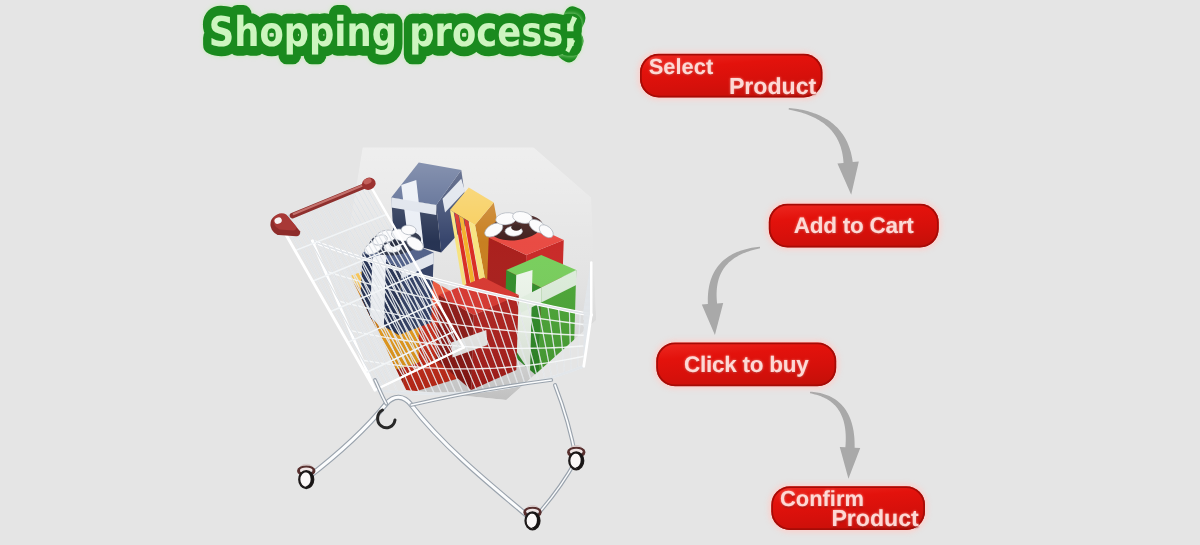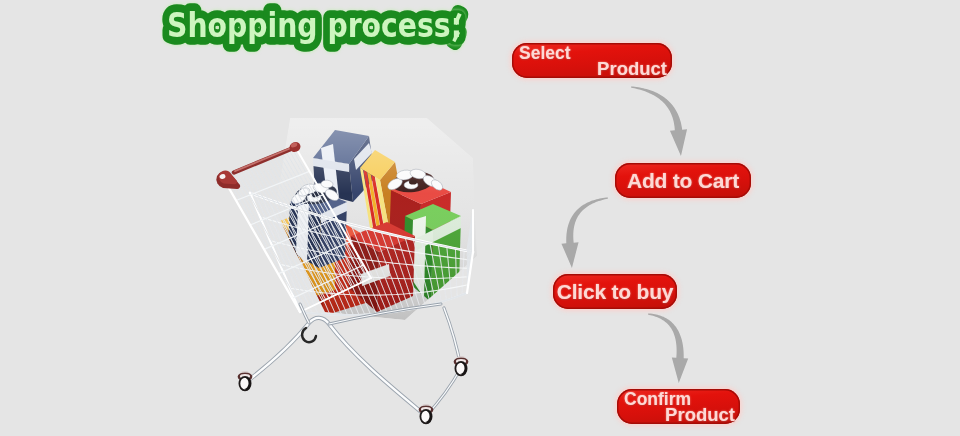--- a/index.html
+++ b/index.html
@@ -13,21 +13,21 @@
   
   .flow-svg{position:absolute;left:0;top:0;}
 
   
   #btn-layer{position:absolute;left:0;top:0;width:960px;height:436px;}
   .btn{position:absolute;box-sizing:border-box;border-radius:15px;
        background:linear-gradient(175deg,#ee2a22 0%,#e3120c 30%,#d6100b 62%,#c81009 88%,#bb0f08 100%);
        box-shadow:inset 0 0 0 1.4px #a50c07, 0 0 4px 2px rgba(255,205,200,0.8);
        color:#fdd9d5;font-weight:bold;}
   .bl-single{position:absolute;left:0;right:0;top:50%;transform:translateY(-53%);
-       text-align:center;font-size:21px;letter-spacing:-0.2px;line-height:1;
+       text-align:center;font-size:18px;letter-spacing:-0.2px;line-height:1;
        text-shadow:0 0 2px rgba(255,160,150,0.9), 0 1px 1px rgba(110,0,0,0.45);}
   .btn-two .bl1{position:absolute;left:7px;top:1px;font-size:17.5px;line-height:1.05;
        text-shadow:0 0 2px rgba(255,160,150,0.9), 0 1px 1px rgba(110,0,0,0.45);}
   .btn-two .bl2{position:absolute;right:5px;bottom:0px;font-size:18.5px;line-height:1.05;
        text-shadow:0 0 2px rgba(255,160,150,0.9), 0 1px 1px rgba(110,0,0,0.45);padding-left:20px;}
 
   
   .cart-wrap{position:absolute;left:205px;top:118px;width:290px;height:318px;}
 </style>
 </head>
@@ -70,28 +70,28 @@
       </filter>
     </defs>
     <g id="arrow-group">
         <path d="M630.92,87.59L632.71,87.97L634.46,88.35L636.17,88.75L637.85,89.17L639.49,89.61L641.09,90.08L642.65,90.57L644.18,91.08L645.66,91.62L647.11,92.18L648.51,92.77L649.88,93.38L651.21,94.01L652.51,94.67L653.76,95.35L654.97,96.05L656.15,96.77L657.29,97.52L658.39,98.29L659.45,99.08L660.47,99.90L661.46,100.73L662.41,101.59L663.32,102.47L664.19,103.37L665.03,104.29L665.83,105.24L666.60,106.20L667.33,107.19L668.02,108.20L668.68,109.23L669.31,110.28L669.90,111.36L670.46,112.45L670.98,113.57L671.47,114.72L671.93,115.88L672.36,117.07L672.75,118.29L673.11,119.53L673.44,120.79L673.73,122.08L673.99,123.39L674.22,124.73L674.42,126.10L674.59,127.49L674.72,128.90L674.82,130.35L669.94,130.81L680.95,155.88L687.06,129.19L682.18,129.65L681.96,128.04L681.69,126.45L681.39,124.90L681.05,123.37L680.67,121.87L680.25,120.39L679.80,118.95L679.31,117.53L678.78,116.14L678.21,114.79L677.61,113.46L676.96,112.16L676.28,110.89L675.57,109.65L674.81,108.45L674.02,107.27L673.20,106.13L672.34,105.02L671.44,103.94L670.51,102.89L669.54,101.88L668.54,100.90L667.50,99.95L666.43,99.03L665.33,98.14L664.19,97.29L663.02,96.47L661.82,95.68L660.59,94.92L659.32,94.20L658.02,93.50L656.69,92.84L655.33,92.21L653.94,91.61L652.51,91.04L651.05,90.50L649.56,89.99L648.04,89.51L646.49,89.06L644.91,88.64L643.29,88.25L641.64,87.89L639.97,87.56L638.25,87.26L636.51,86.99L634.73,86.76L632.92,86.56L631.08,86.41Z" fill="#a9a9a9" filter="url(#arrowsoft)"></path>
         <path d="M607.91,197.41L606.19,197.56L604.51,197.76L602.86,198.00L601.25,198.28L599.67,198.59L598.13,198.93L596.62,199.30L595.14,199.71L593.70,200.15L592.30,200.62L590.92,201.12L589.58,201.66L588.28,202.23L587.01,202.83L585.77,203.47L584.57,204.14L583.40,204.84L582.27,205.58L581.17,206.36L580.11,207.17L579.08,208.01L578.10,208.89L577.14,209.80L576.23,210.75L575.35,211.74L574.51,212.76L573.71,213.81L572.95,214.90L572.23,216.02L571.55,217.18L570.91,218.37L570.31,219.59L569.75,220.85L569.23,222.13L568.75,223.45L568.32,224.80L567.93,226.18L567.57,227.59L567.26,229.03L566.99,230.50L566.77,232.00L566.58,233.52L566.43,235.08L566.33,236.67L566.26,238.28L566.24,239.92L566.25,241.59L566.31,243.28L561.43,243.66L571.92,267.93L578.57,242.34L573.69,242.72L573.53,241.19L573.41,239.70L573.33,238.23L573.28,236.79L573.27,235.39L573.30,234.01L573.36,232.66L573.45,231.33L573.58,230.04L573.75,228.77L573.95,227.54L574.18,226.32L574.45,225.14L574.75,223.98L575.09,222.85L575.47,221.74L575.88,220.66L576.33,219.60L576.81,218.57L577.33,217.56L577.88,216.57L578.47,215.61L579.10,214.67L579.77,213.75L580.48,212.85L581.22,211.98L582.01,211.12L582.83,210.29L583.70,209.48L584.61,208.70L585.55,207.93L586.54,207.19L587.57,206.48L588.65,205.78L589.76,205.11L590.92,204.47L592.12,203.84L593.36,203.25L594.64,202.67L595.97,202.12L597.34,201.60L598.75,201.10L600.20,200.63L601.69,200.18L603.23,199.75L604.81,199.35L606.43,198.97L608.09,198.59Z" fill="#a9a9a9" filter="url(#arrowsoft)"></path>
         <path d="M647.93,314.60L649.30,314.89L650.64,315.19L651.94,315.52L653.20,315.87L654.43,316.24L655.62,316.65L656.78,317.08L657.90,317.53L658.99,318.02L660.04,318.53L661.05,319.07L662.03,319.63L662.98,320.22L663.88,320.83L664.76,321.47L665.60,322.14L666.40,322.83L667.17,323.54L667.91,324.28L668.62,325.05L669.29,325.84L669.93,326.66L670.54,327.50L671.12,328.36L671.67,329.26L672.19,330.18L672.68,331.12L673.14,332.10L673.58,333.10L673.98,334.13L674.35,335.19L674.70,336.27L675.02,337.39L675.31,338.54L675.57,339.71L675.80,340.92L676.00,342.15L676.17,343.42L676.32,344.72L676.43,346.05L676.52,347.41L676.58,348.80L676.61,350.22L676.61,351.68L676.57,353.16L676.51,354.68L676.42,356.23L676.30,357.82L671.81,357.59L678.75,382.97L688.19,358.41L683.70,358.18L683.71,356.46L683.69,354.78L683.64,353.12L683.56,351.49L683.45,349.89L683.30,348.33L683.11,346.79L682.90,345.29L682.65,343.81L682.37,342.37L682.05,340.96L681.70,339.58L681.32,338.24L680.90,336.92L680.45,335.64L679.97,334.39L679.45,333.18L678.90,332.00L678.31,330.85L677.69,329.74L677.03,328.66L676.35,327.61L675.63,326.61L674.88,325.64L674.09,324.70L673.28,323.80L672.43,322.94L671.55,322.12L670.64,321.33L669.70,320.58L668.73,319.87L667.74,319.20L666.71,318.56L665.66,317.96L664.58,317.40L663.47,316.87L662.33,316.38L661.17,315.93L659.98,315.51L658.76,315.13L657.52,314.79L656.25,314.48L654.95,314.20L653.63,313.97L652.28,313.76L650.91,313.60L649.50,313.47L648.07,313.40Z" fill="#a9a9a9" filter="url(#arrowsoft)"></path>
       </g>
   </svg>
 
   <div id="btn-layer">
-      <div class="btn btn-two" style="left: 512px; top: 43px; width: 160px; height: 35px;">
+      <div class="btn btn-two" style="left: 512px; top: 43px; width: 146px; height: 35px;">
         <span class="bl1">Select</span>
         <span class="bl2">Product</span>
       </div>
       <div class="btn" style="left: 615px; top: 163px; width: 136px; height: 35px;">
         <span class="bl-single">Add to Cart</span>
       </div>
-      <div class="btn" style="left: 553px; top: 274px; width: 124px; height: 35px;">
+      <div class="btn" style="left: 525px; top: 274px; width: 144px; height: 35px;">
         <span class="bl-single">Click to buy</span>
       </div>
       <div class="btn btn-two" style="left: 617px; top: 389px; width: 123px; height: 35px;">
         <span class="bl1">Confirm</span>
         <span class="bl2">Product</span>
       </div>
     </div>
 
   <div class="cart-wrap">
     <svg id="cart-svg" width="290" height="318" viewBox="0 0 290 318">

